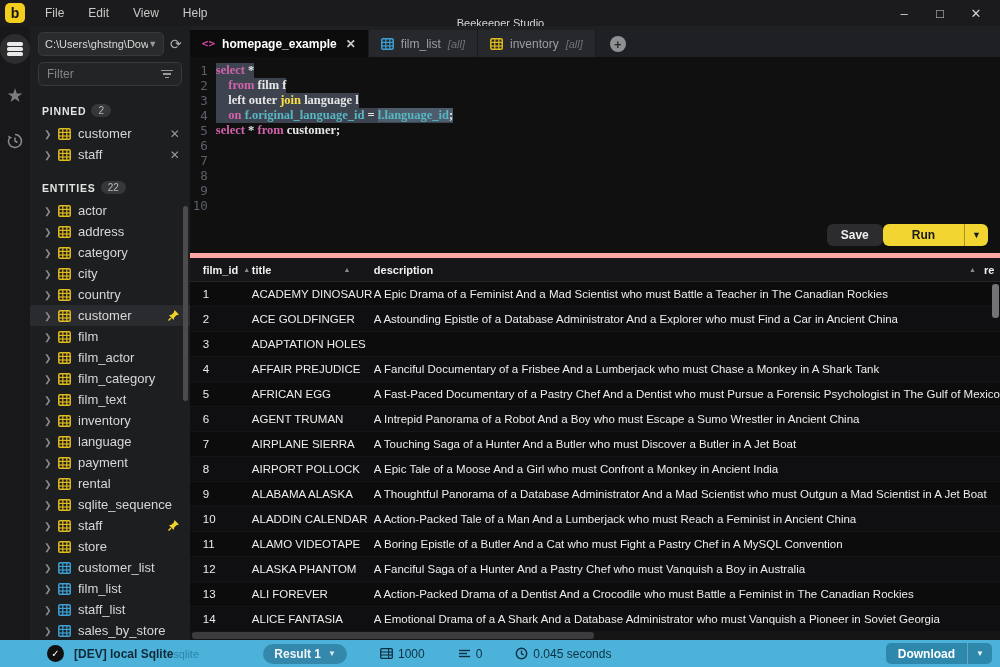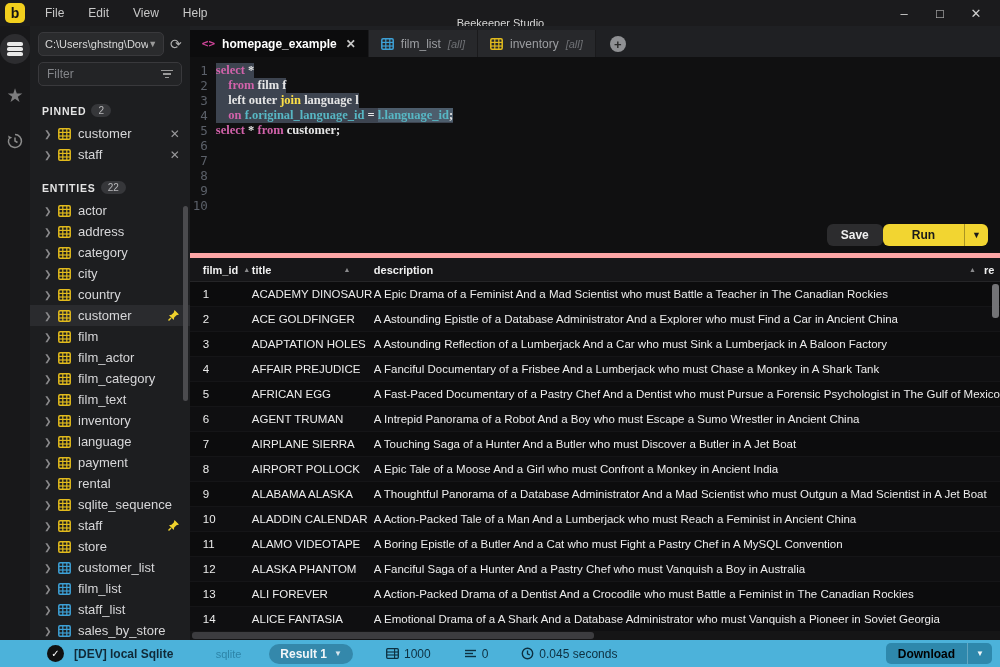--- a/index.html
+++ b/index.html
@@ -109,29 +109,29 @@
     background:#737376; border-radius:3px; }
   .hscroll-track { position:absolute; left:0; right:0; bottom:0; height:9px; background:#151516; }
   .hscroll-thumb { position:absolute; left:2px; bottom:1px; height:7px; width:402px;
     background:#3c3c3f; border-radius:3px; }
   
   .statusbar { position:absolute; left:0; bottom:0; right:0; height:27px; background:#4cb2da;
     display:flex; align-items:center; color:#0d3040; font-size:12px; }
   .sb-check { width:17px; height:17px; border-radius:50%; background:#101010; color:#fff;
     display:flex; align-items:center; justify-content:center; font-size:10px; margin:0 10px 0 47px; }
   .sb-env { font-weight:bold; color:#102a38; }
-  .sb-dialect { width:68px; text-align:right; color:#2d84a8; font-size:11px; margin-right:28px; }
+  .sb-dialect { width:68px; color:#2d84a8; font-size:11px; margin-right:22px; }
   .sb-result { background:#3488ab; color:#f2f6f8; font-weight:bold; border-radius:12px;
     height:20px; display:flex; align-items:center; gap:7px; padding:0 11px; font-size:12px; }
   .sb-result .caret { font-size:8px; color:#d7e6ee; }
   .sb-stat { display:flex; align-items:center; gap:5px; margin-left:33px; font-size:12px; color:#0d3040; }
   .sb-ico { font-size:12px; }
   .sb-right { margin-left:auto; display:flex; align-items:stretch; height:21px; margin-right:8px;
     background:#2e88ac; border-radius:5px; overflow:hidden; }
-  .dl-main { color:#000000; font-weight:bold; font-size:12px; display:flex; align-items:center; padding:0 12px; }
+  .dl-main { color:#ffffff; font-weight:bold; font-size:12px; display:flex; align-items:center; padding:0 12px; }
   .dl-caret { display:flex; align-items:center; padding:0 8px; border-left:1px solid rgba(255,255,255,0.25);
     color:#eef5f8; font-size:8px; }
 </style>
 </head>
 <body>
 
 <div class="app">
 
   <div class="titlebar">
     <div class="logo">b</div>
@@ -581,21 +581,20 @@
               <div class="col-desc cell-desc">A Epic Drama of a Feminist And a Mad Scientist who must Battle a Teacher in The Canadian Rockies</div>
             </div>
             <div class="grid-row">
               <div class="col-filmid">2</div>
               <div class="col-title">ACE GOLDFINGER</div>
               <div class="col-desc cell-desc">A Astounding Epistle of a Database Administrator And a Explorer who must Find a Car in Ancient China</div>
             </div>
             <div class="grid-row">
               <div class="col-filmid">3</div>
               <div class="col-title">ADAPTATION HOLES</div>
-              <div class="col-desc cell-desc">A Astounding Reflection of a Lumberjack And a Car who must Sink a Lumberjack in A Baloon Factory</div>
             </div>
             <div class="grid-row">
               <div class="col-filmid">4</div>
               <div class="col-title">AFFAIR PREJUDICE</div>
               <div class="col-desc cell-desc">A Fanciful Documentary of a Frisbee And a Lumberjack who must Chase a Monkey in A Shark Tank</div>
             </div>
             <div class="grid-row">
               <div class="col-filmid">5</div>
               <div class="col-title">AFRICAN EGG</div>
               <div class="col-desc cell-desc">A Fast-Paced Documentary of a Pastry Chef And a Dentist who must Pursue a Forensic Psychologist in The Gulf of Mexico</div>

